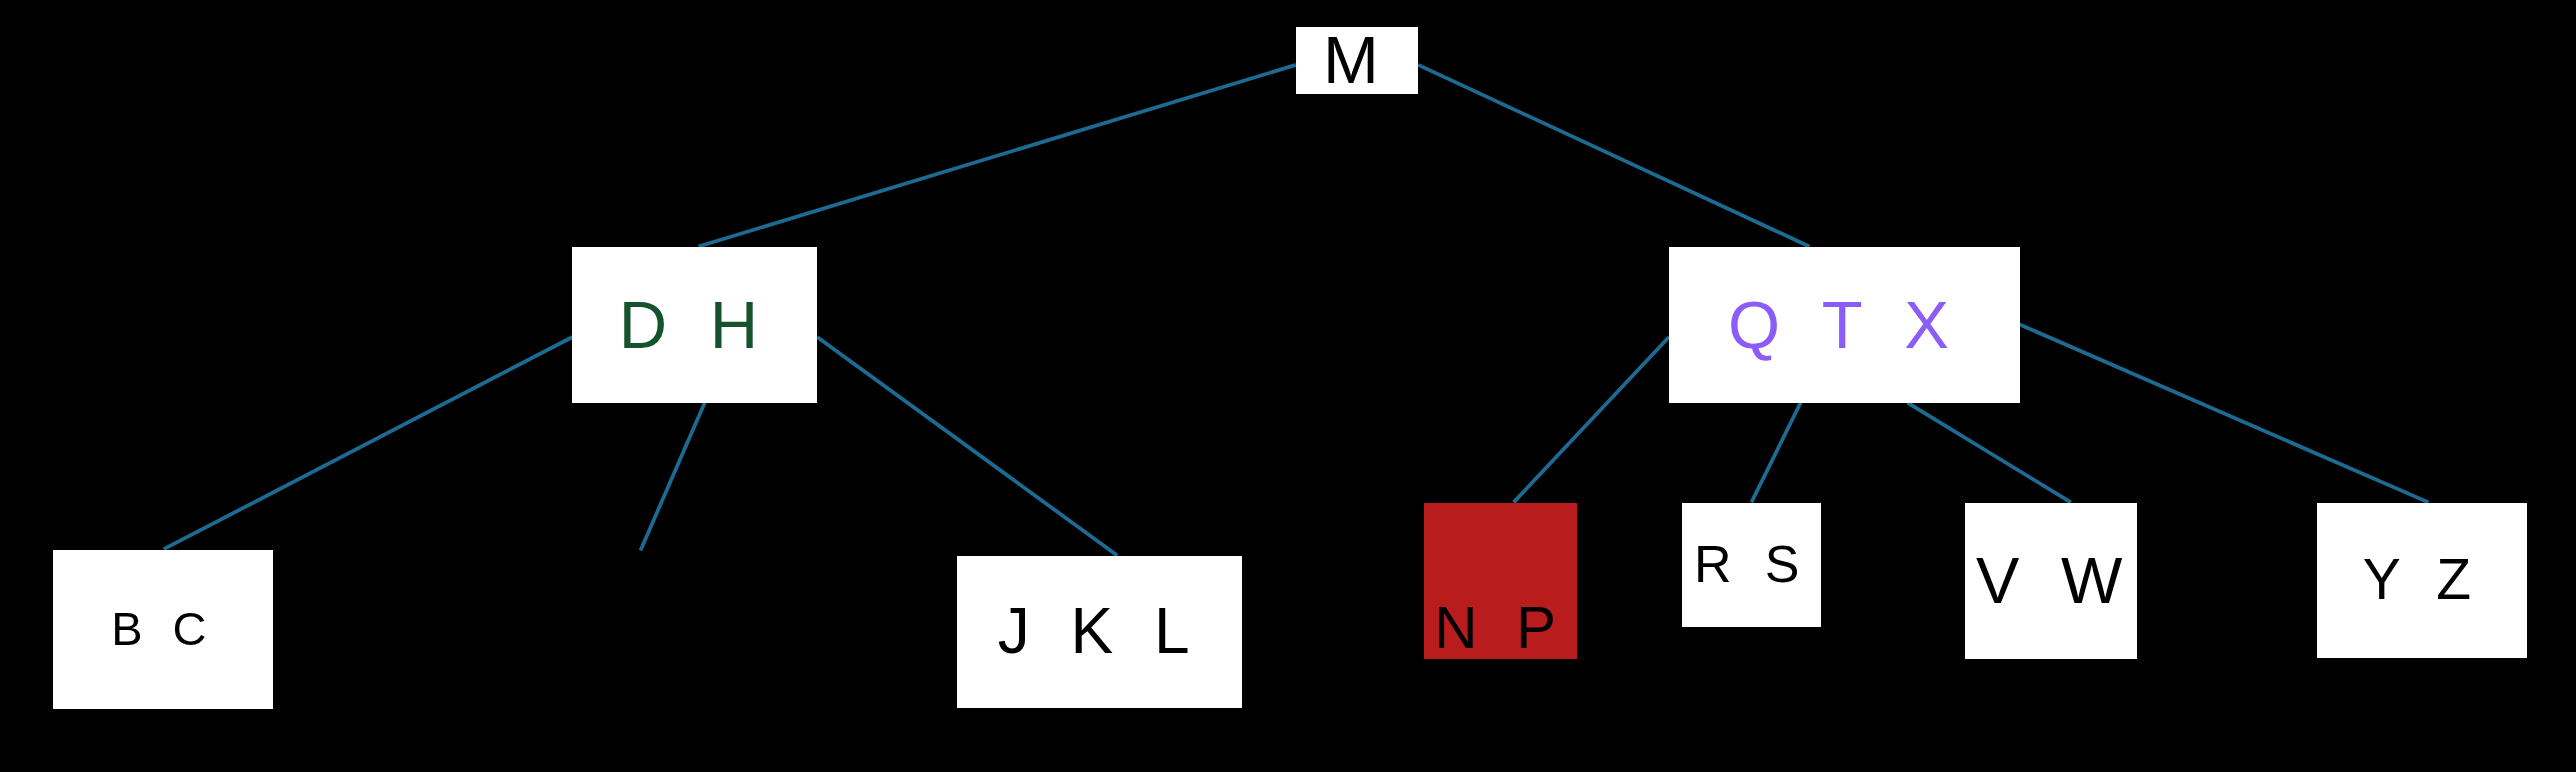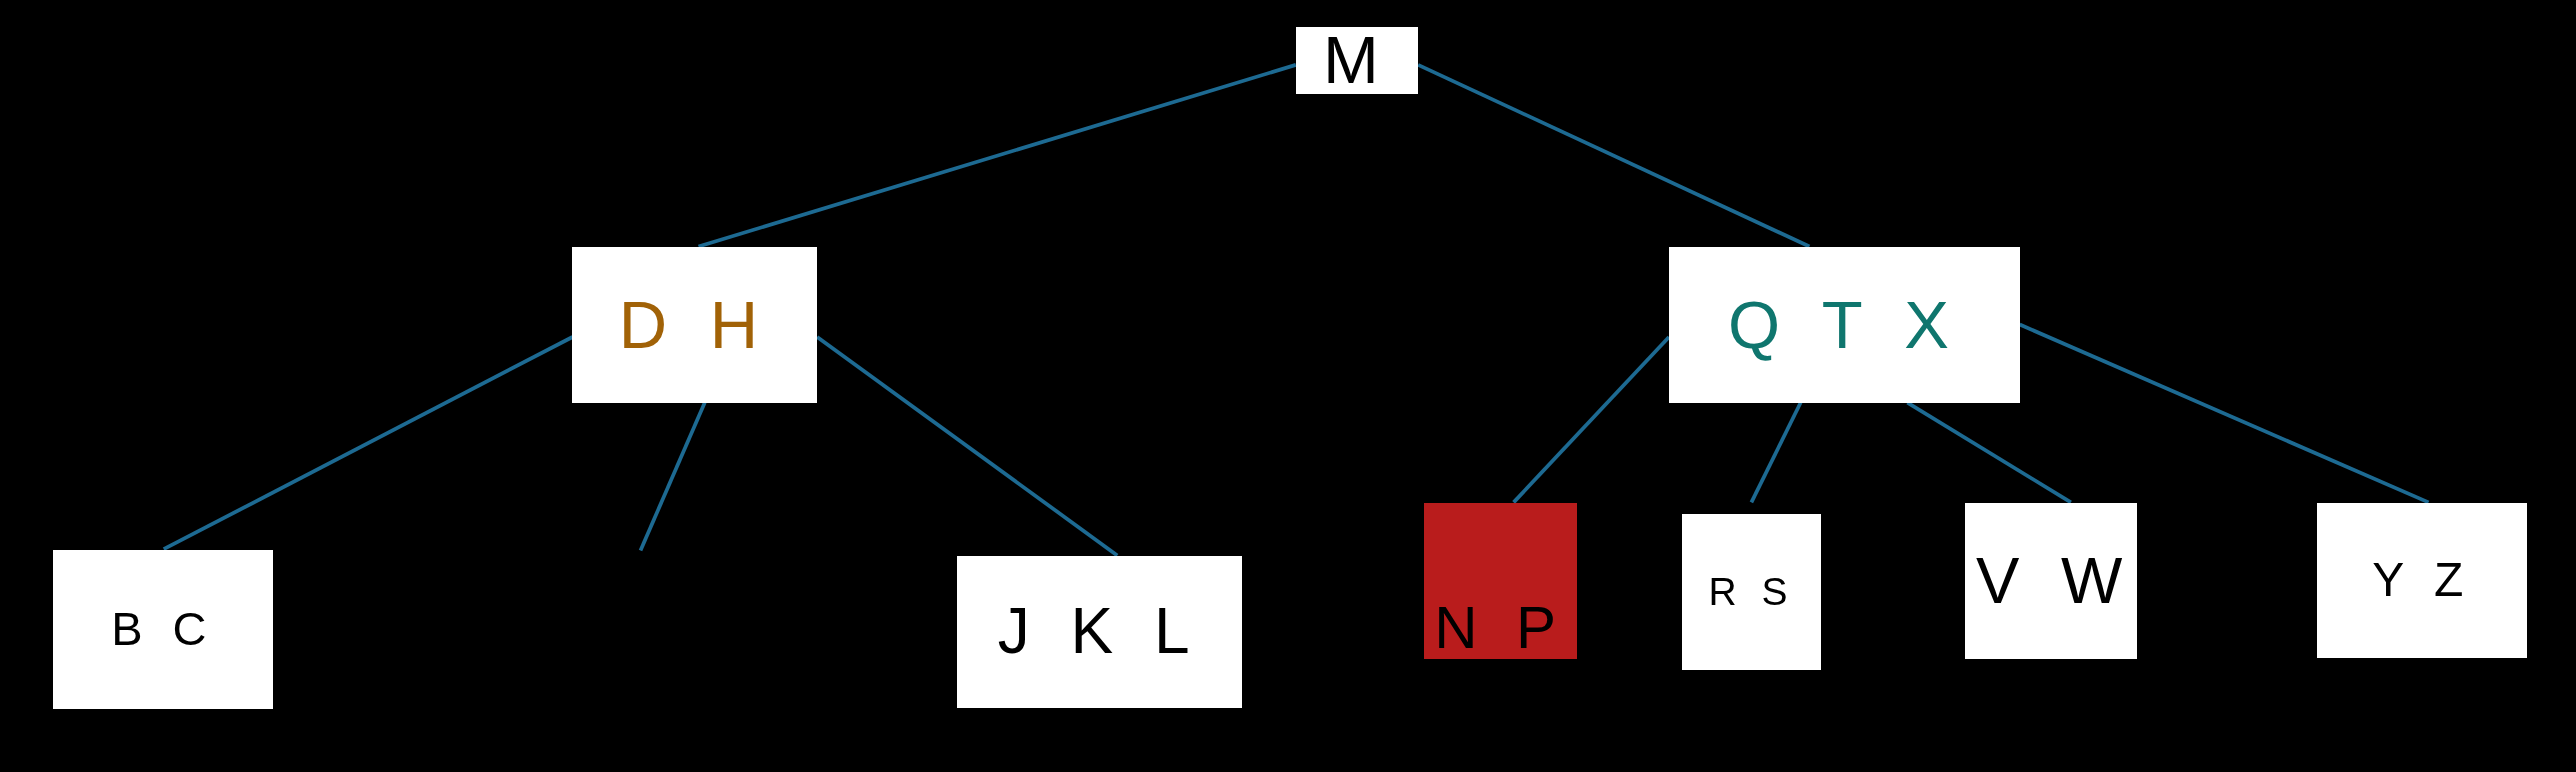--- a/index.html
+++ b/index.html
@@ -60,40 +60,40 @@
       <line x1="2673" y1="540" x2="2424" y2="805" stroke="#1d6a92" stroke-width="6" stroke-linecap="butt"></line>
       <line x1="2884" y1="645" x2="2805" y2="805" stroke="#1d6a92" stroke-width="6" stroke-linecap="butt"></line>
       <line x1="3055" y1="645" x2="3317" y2="805" stroke="#1d6a92" stroke-width="6" stroke-linecap="butt"></line>
       <line x1="3235" y1="520" x2="3890" y2="805" stroke="#1d6a92" stroke-width="6" stroke-linecap="butt"></line>
     </svg>
 
   <div id="node-layer">
       <div class="tree-node" style="left: 1296px; top: 27px; width: 122px; height: 67px; font-size: 67px; background: rgb(255, 255, 255); color: rgb(0, 0, 0);">
         <span class="node-label">M</span>
       </div>
-      <div class="tree-node" style="left: 572px; top: 247px; width: 245px; height: 156px; font-size: 67px; background: rgb(255, 255, 255); color: #a16207;">
+      <div class="tree-node" style="left: 572px; top: 247px; width: 245px; height: 156px; font-size: 67px; background: rgb(255, 255, 255); color: #14532d;">
         <span class="node-label">D H</span>
       </div>
-      <div class="tree-node" style="left: 1669px; top: 247px; width: 351px; height: 156px; font-size: 67px; background: rgb(255, 255, 255); color: #0f766e;">
+      <div class="tree-node" style="left: 1669px; top: 247px; width: 351px; height: 156px; font-size: 67px; background: rgb(255, 255, 255); color: #8b5cf6;">
         <span class="node-label">Q T X</span>
       </div>
       <div class="tree-node" style="left: 53px; top: 550px; width: 220px; height: 159px; font-size: 47px; background: rgb(255, 255, 255); color: rgb(0, 0, 0);">
         <span class="node-label">B C</span>
       </div>
       <div class="tree-node" style="left: 957px; top: 556px; width: 285px; height: 152px; font-size: 64px; background: rgb(255, 255, 255); color: rgb(0, 0, 0);">
         <span class="node-label">J K L</span>
       </div>
       <div class="tree-node" style="left: 1424px; top: 503px; width: 153px; height: 156px; font-size: 60px; background: #b91c1c; color: rgb(0, 0, 0); align-items: flex-end;">
         <span class="node-label">N P</span>
       </div>
-      <div class="tree-node" style="left: 1682px; top: 503px; width: 139px; height: 156px; font-size: 39px; background: rgb(255, 255, 255); color: rgb(0, 0, 0); margin-top: 11px;">
+      <div class="tree-node" style="left: 1682px; top: 503px; width: 139px; height: 124px; font-size: 52px; background: rgb(255, 255, 255); color: rgb(0, 0, 0);">
         <span class="node-label">R S</span>
       </div>
       <div class="tree-node" style="left: 1965px; top: 503px; width: 172px; height: 156px; font-size: 65px; background: rgb(255, 255, 255); color: rgb(0, 0, 0); padding-left: 8px;">
         <span class="node-label">V W</span>
       </div>
-      <div class="tree-node" style="left: 2317px; top: 503px; width: 210px; height: 155px; font-size: 48px; background: rgb(255, 255, 255); color: rgb(0, 0, 0);">
+      <div class="tree-node" style="left: 2317px; top: 503px; width: 210px; height: 155px; font-size: 57px; background: rgb(255, 255, 255); color: rgb(0, 0, 0);">
         <span class="node-label">Y Z</span>
       </div>
     </div>
 
 </div>
 
 
 </body></html>

